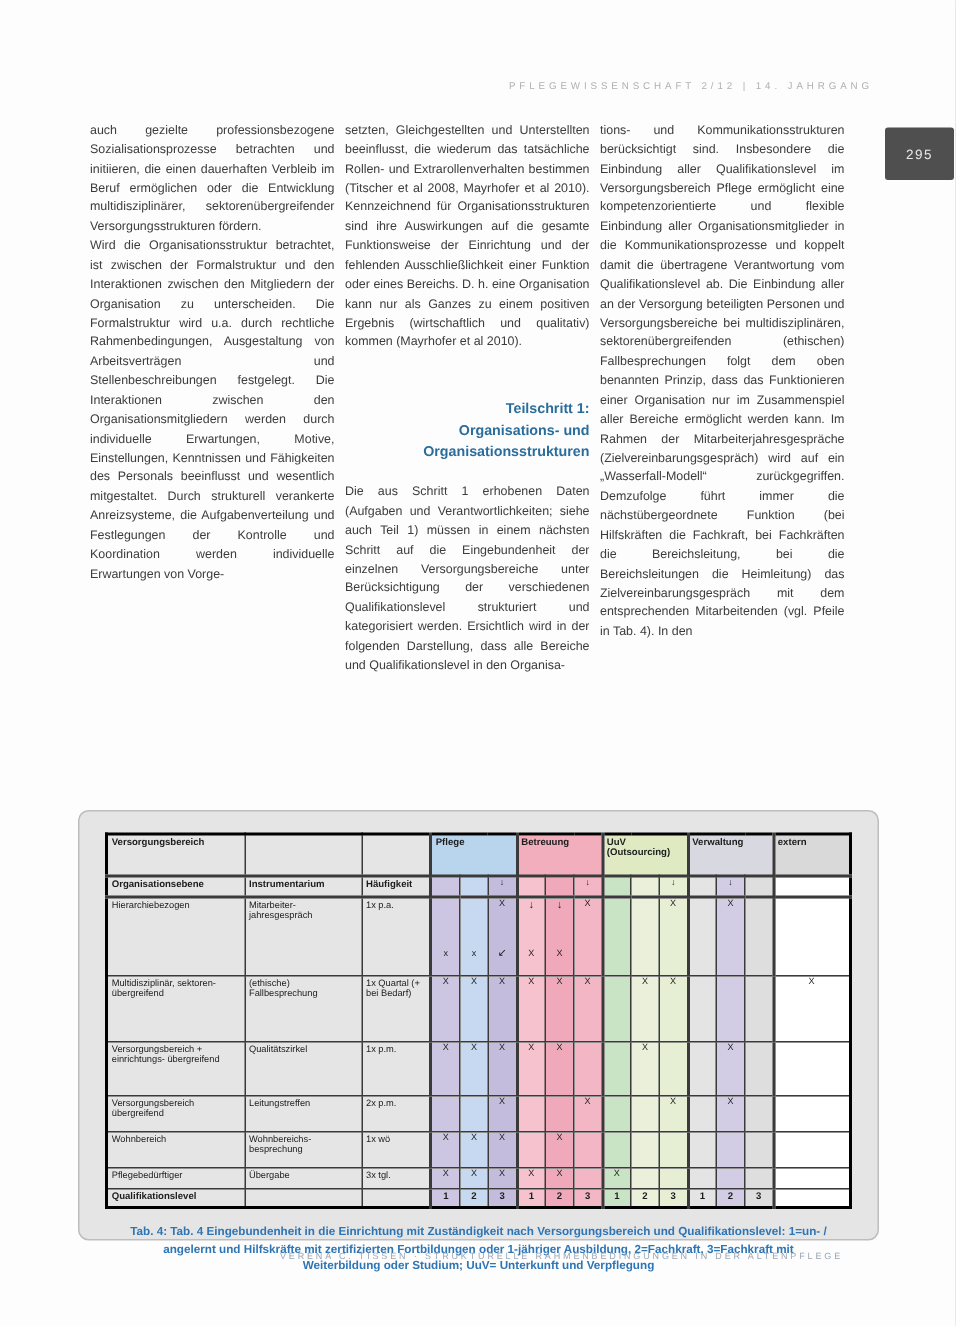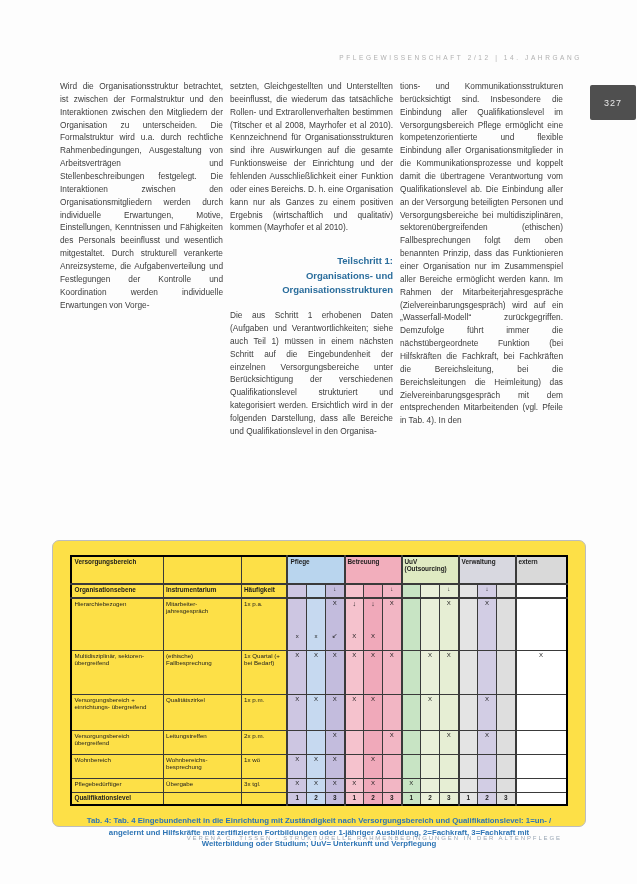--- a/index.html
+++ b/index.html
@@ -33,26 +33,26 @@
   .col { width: 163px; height: 460px; overflow: hidden; }
   .col p {
     font-size: 8.3px; line-height: 1.55; text-align: justify;
     color: #3c3c3c; margin: 0;
   }
   .step-heading {
     color: #2a6d9c; font-weight: bold; text-align: right;
     font-size: 9.5px; line-height: 1.5;
   }
   .h-col1 { margin: 18px 0 12px; }
-  .h-col2 { margin: 20px 0 12px; }
+  .h-col2 { margin: 32px 0 12px; }
   .table-frame {
     position: absolute; left: 52px; top: 540px;
     width: 534px; height: 287px;
     border: 1px solid #bdbdbd; border-radius: 7px;
-    background: #fde047;
+    background: #e5e5e5;
   }
   table.matrix {
     border-collapse: collapse; table-layout: fixed;
     margin: 14px auto 0; width: 495px;
     font-size: 6.2px; color: #1c1c1c;
   }
   table.matrix td, table.matrix th {
     border: 1px solid #3a3a3a;
     padding: 1px 2px; vertical-align: top;
     overflow: hidden;
@@ -79,24 +79,25 @@
     color: #9aa7b5; text-transform: uppercase;
   }
 </style>
 </head>
 <body>
 
 <div class="page">
 
   <div class="journal-header">Pflegewissenschaft 2/12 | 14. Jahrgang</div>
 
-  <div class="page-badge">327</div>
+  <div class="page-badge">295</div>
 
   <div class="columns">
     <div class="col">
+      <p>auch gezielte professionsbezogene Sozialisationsprozesse betrachten und initiieren, die einen dauerhaften Verbleib im Beruf ermöglichen oder die Entwicklung multidisziplinärer, sektorenübergreifender Versorgungsstrukturen fördern.</p>
       <p>Wird die Organisationsstruktur betrachtet, ist zwischen der Formalstruktur und den Interaktionen zwischen den Mitgliedern der Organisation zu unterscheiden. Die Formalstruktur wird u.a. durch rechtliche Rahmenbedingungen, Ausgestaltung von Arbeitsverträgen und Stellenbeschreibungen festgelegt. Die Interaktionen zwischen den Organisationsmitgliedern werden durch individuelle Erwartungen, Motive, Einstellungen, Kenntnissen und Fähigkeiten des Personals beeinflusst und wesentlich mitgestaltet. Durch strukturell verankerte Anreizsysteme, die Aufgabenverteilung und Festlegungen der Kontrolle und Koordination werden individuelle Erwartungen von Vorge-</p>
     </div>
     <div class="col">
       <p>setzten, Gleichgestellten und Unterstellten beeinflusst, die wiederum das tatsächliche Rollen- und Extrarollenverhalten bestimmen (Titscher et al 2008, Mayrhofer et al 2010). Kennzeichnend für Organisationsstrukturen sind ihre Auswirkungen auf die gesamte Funktionsweise der Einrichtung und der fehlenden Ausschließlichkeit einer Funktion oder eines Bereichs. D. h. eine Organisation kann nur als Ganzes zu einem positiven Ergebnis (wirtschaftlich und qualitativ) kommen (Mayrhofer et al 2010).</p>
       <div class="step-heading h-col2">
         <span>Teilschritt 1:</span><br>
         <span>Organisations- und</span><br>
         <span>Organisationsstrukturen</span>
       </div>
       <p>Die aus Schritt 1 erhobenen Daten (Aufgaben und Verantwortlichkeiten; siehe auch Teil 1) müssen in einem nächsten Schritt auf die Eingebundenheit der einzelnen Versorgungsbereiche unter Berücksichtigung der verschiedenen Qualifikationslevel strukturiert und kategorisiert werden. Ersichtlich wird in der folgenden Darstellung, dass alle Bereiche und Qualifikationslevel in den Organisa-</p>

